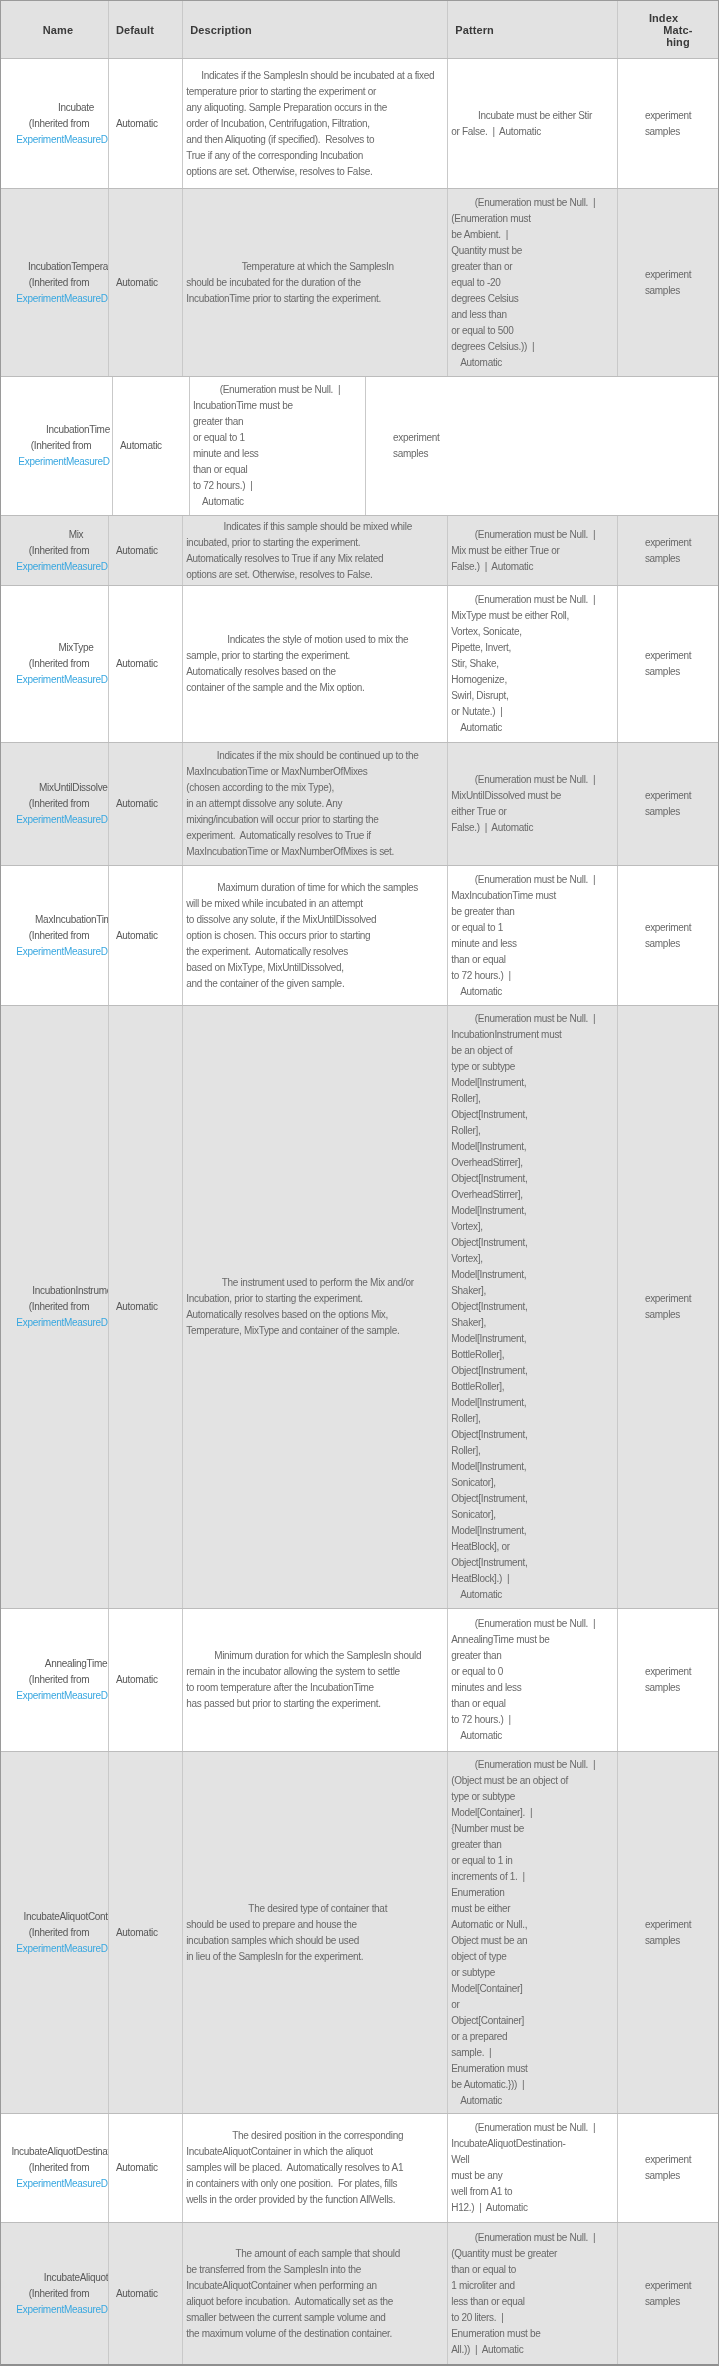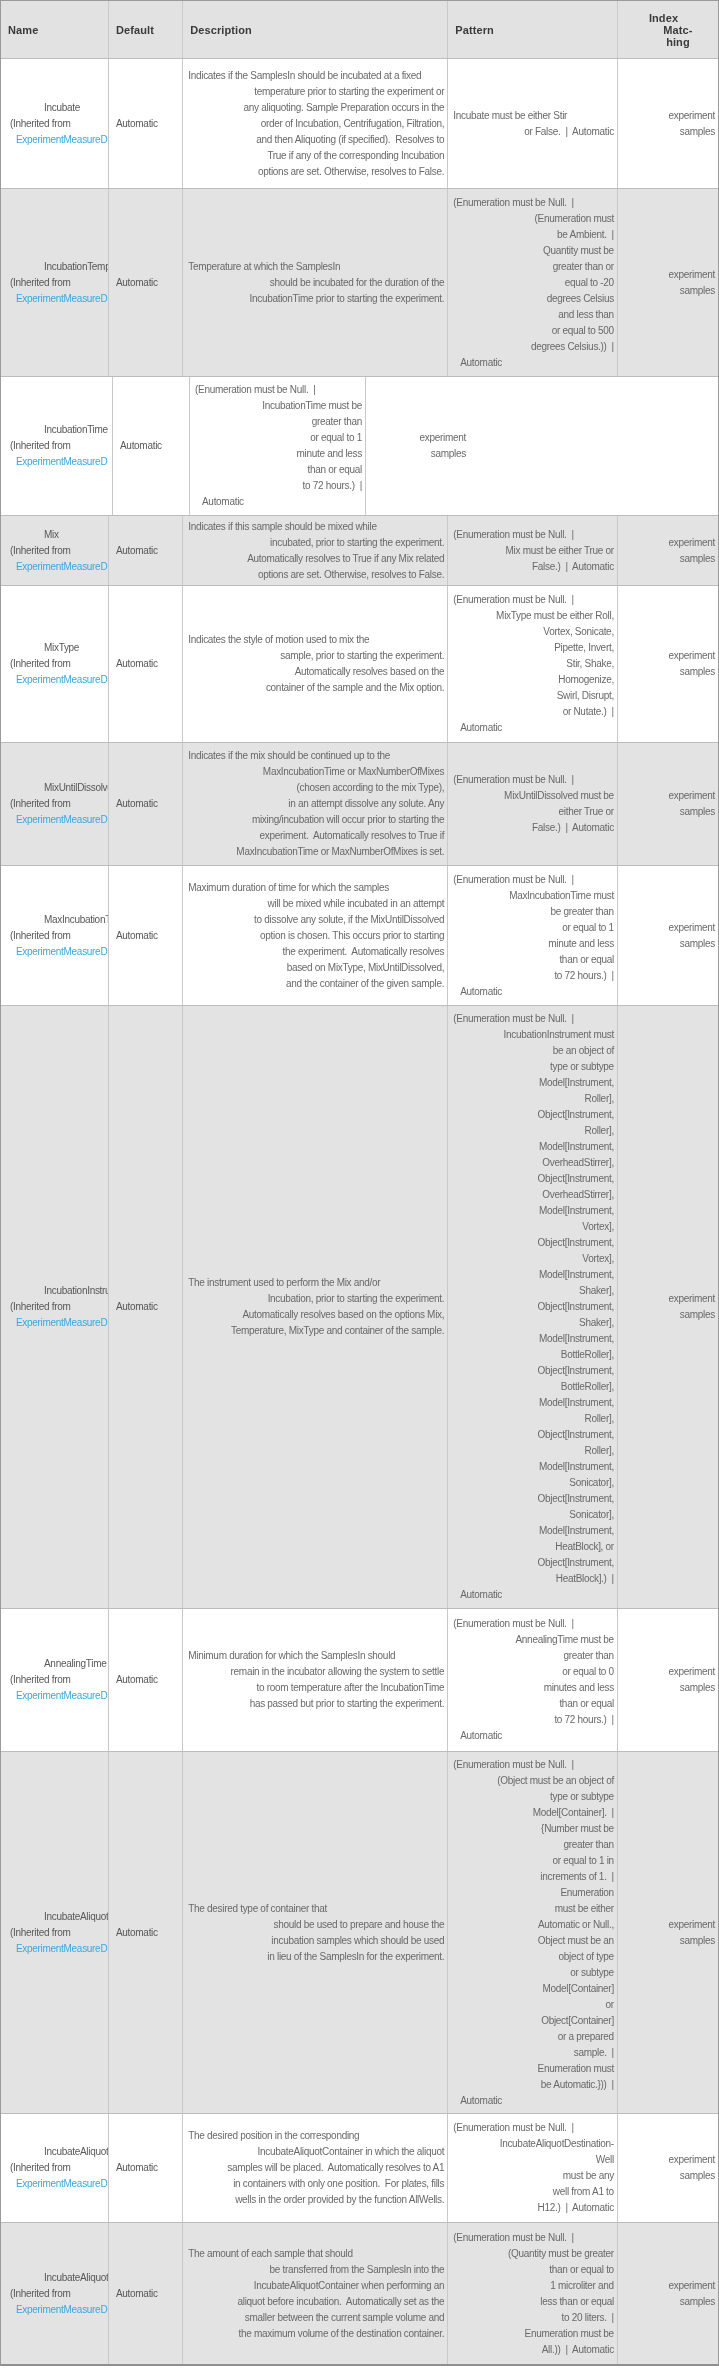--- a/index.html
+++ b/index.html
@@ -21,21 +21,21 @@
     display:flex;
     flex-direction:column;
     justify-content:center;
     box-sizing:border-box;
     border-right:1px solid #c9c9c9;
     overflow:hidden;
     padding:5px 0;
     height:100%;
   }
   .cell:last-child{border-right:none;margin-left:24px;}
-  .c-name{width:112px;}
+  .c-name{width:112px;align-items:center;}
   .c-default{width:77px;}
   .c-desc{width:275px;}
   .c-pattern{width:176px;}
   .c-index{width:79px;}
   .hcell{
     font-size:11px;
     font-weight:bold;
     color:#3a3a3a;
     letter-spacing:0.1px;
   }
@@ -66,22 +66,22 @@
     font-size:10px;
     line-height:16px;
     letter-spacing:-0.3px;
     color:#696969;
   }
   .nm,.inh,.lnk,.def{white-space:pre;color:#585858;}
   .nm{padding-left:5px;margin-left:38px;}
   .inh{padding-left:9px;}
   .lnk{padding-left:15px;color:#38a7e0;cursor:pointer;}
   .def{padding-left:7px;}
-  .fl{white-space:pre;text-align:left;padding-left:5px;}
-  .cb{white-space:pre;text-align:right;padding:0 3px;}
+  .fl{white-space:pre;text-align:center;padding-left:5px;}
+  .cb{white-space:pre;text-align:left;padding:0 3px;}
   .tail{white-space:pre;text-align:left;padding-left:12px;}
 </style>
 </head>
 <body>
 
 <div class="table">
   <div class="hdr">
     <div class="cell c-name hcell">
       <div class="hlabel">Name</div>
     </div>

